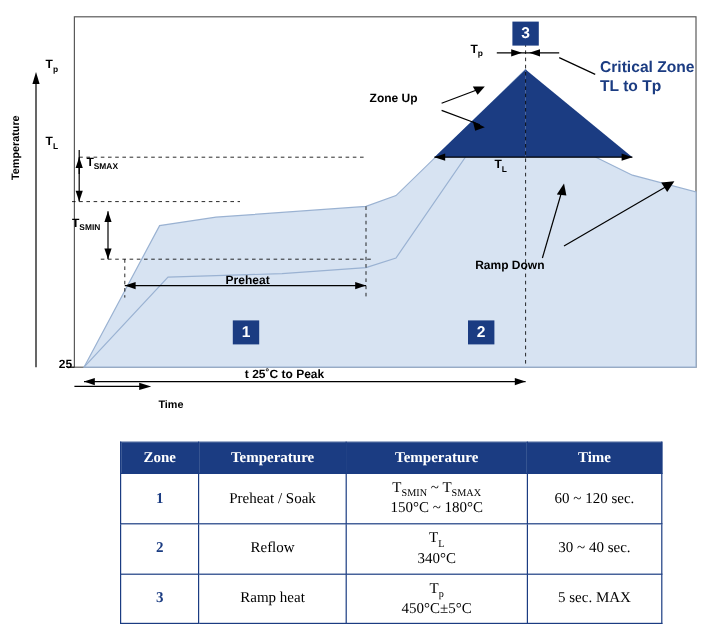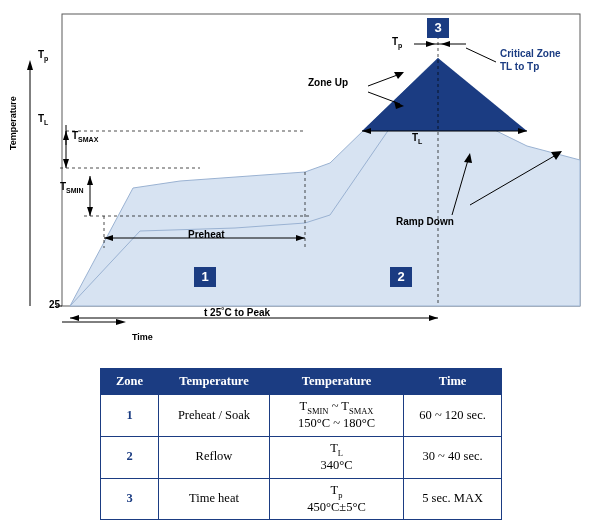--- a/index.html
+++ b/index.html
@@ -63,34 +63,34 @@
     color: #ffffff;
     font-weight: bold;
     font-size: 13px;
     text-align: center;
     line-height: 20px;
     width: 22px;
     height: 20px;
   }
   .crit-lbl {
     position: absolute;
-    font-size: 10px;
+    font-size: 13px;
     font-weight: bold;
     color: #1b3c82;
     white-space: nowrap;
     line-height: 1.25;
   }
 
   
   #spec-table {
     position: absolute;
     left: 100px;
     top: 368px;
     border-collapse: collapse;
-    width: 402px;
+    width: 452px;
     font-family: "Liberation Serif", serif;
   }
   #spec-table th {
     background: #1b3c82;
     color: #ffffff;
     font-size: 12.5px;
     font-weight: bold;
     border: 1px solid #1b3c82;
     padding: 5px 2px;
     text-align: center;
@@ -239,21 +239,21 @@
         <td class="zone-cell">2</td>
         <td>Reflow</td>
         <td>
           <span>T</span><span class="sub-s">L</span><br>
           <span>340°C</span>
         </td>
         <td>30 ~ 40 sec.</td>
       </tr>
       <tr>
         <td class="zone-cell">3</td>
-        <td>Time heat</td>
+        <td>Ramp heat</td>
         <td>
           <span>T</span><span class="sub-s">p</span><br>
           <span>450°C±5°C</span>
         </td>
         <td>5 sec. MAX</td>
       </tr>
     </tbody>
   </table>
 
 </div>

